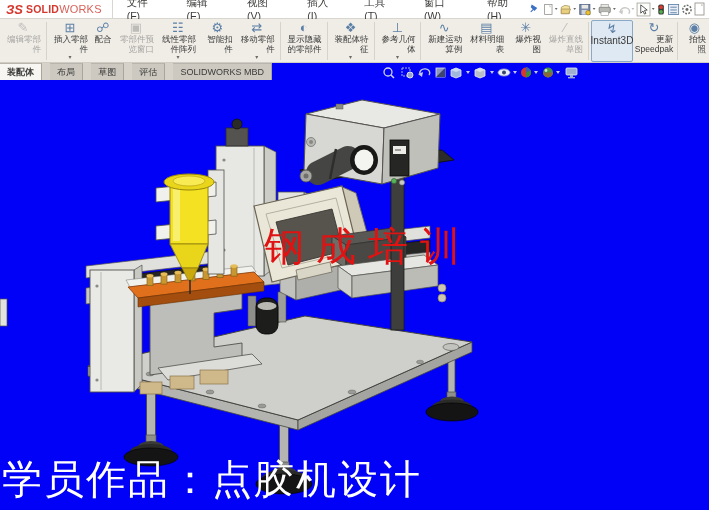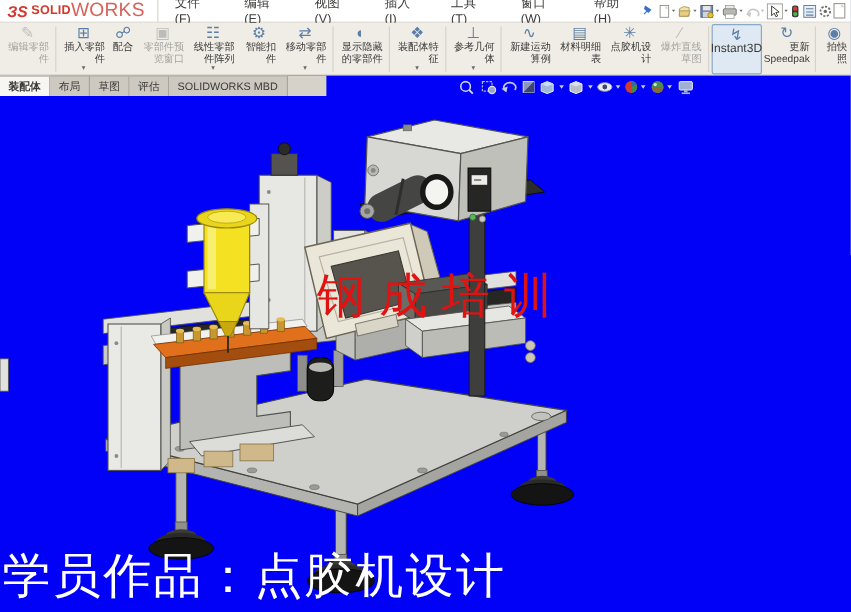--- a/index.html
+++ b/index.html
@@ -7,21 +7,21 @@
   body { font-family:"Liberation Sans", sans-serif; background:#efece6; }
   #app { position:relative; width:709px; height:510px; }
 
   
   #menubar { position:absolute; top:0; left:0; width:709px; height:19px;
     background:#ffffff; border-bottom:1px solid #d9d6cf; display:flex; align-items:center; }
   #logo { display:flex; align-items:baseline; padding:0 10px 0 6px; height:19px;
     border-right:1px solid #d9d6cf; align-items:center; }
   #logo .mark { color:#d5372c; font-weight:bold; font-style:italic; font-size:13px; margin-right:3px; }
   #logo .b1 { color:#d5372c; font-weight:bold; font-size:10.5px; letter-spacing:.2px; }
-  #logo .b2 { color:#d8625a; font-weight:normal; font-size:16px; letter-spacing:.2px; }
+  #logo .b2 { color:#d8625a; font-weight:normal; font-size:11px; letter-spacing:.2px; }
   #menus { display:flex; gap:30px; padding-left:14px; }
   #menus span { font-size:10.5px; color:#3b3b39; cursor:default; }
   #qa-icons { margin-left:10px; }
   #win-title { position:absolute; right:26px; top:0; height:19px; line-height:19px;
     font-size:10px; color:#8b8b87; white-space:nowrap; }
   #corner-doc { position:absolute; right:2px; top:2px; }
 
   
   #ribbon { position:absolute; top:19px; left:0; width:709px; height:44px;
     background:#f0ede7; border-bottom:1px solid #cfccc5; display:flex; align-items:stretch; padding:1px 0 0 2px; }
@@ -31,21 +31,21 @@
   .rbtn .rlb { font-size:8.5px; line-height:9.5px; color:#3a3a38; text-align:right; }
   .rbtn .arr { font-size:6px; line-height:6px; color:#6a6a66; }
   .rbtn.disabled { opacity:.42; filter:grayscale(1); }
   .rbtn.active { background:#dfe9f3; border:1px solid #8aa8c8; border-radius:2px; }
   .rbtn.active .rlb { font-size:10px; }
   .rsep { width:1px; background:#d6d3cc; margin:2px 2px; }
 
   
   #viewport { position:absolute; top:63px; left:0; width:709px; height:447px; background:#0101f8; }
   #tabstrip { position:absolute; top:0; left:0; width:272px; height:17px;
-    background:#d6d2ca; display:flex; align-items:flex-end; }
+    background:#d6d2ca; display:flex; align-items:flex-end;justify-content:space-between; }
   .tab { font-size:9px; color:#3a3a38; padding:2px 7px 2px 7px; background:#cdc9c1;
     border-right:1px solid #a9a59d; border-top:1px solid #b9b5ad; height:17px;
     display:flex; align-items:center; white-space:nowrap; cursor:pointer; }
   .tab.active { background:#f8f6f2; font-weight:bold; }
 
   #headsup { position:absolute; top:2px; left:380px; }
 
   #machine { position:absolute; top:21px; left:0; }
 
   #watermark { position:absolute; left:264px; top:156px; font-family:"DejaVu Serif", serif;
@@ -189,21 +189,21 @@
     <div class="rbtn">
       <span class="ric">∿</span>
       <span class="rlb">新建运动算例</span>
     </div>
     <div class="rbtn">
       <span class="ric">▤</span>
       <span class="rlb">材料明细表</span>
     </div>
     <div class="rbtn">
       <span class="ric">✳</span>
-      <span class="rlb">点胶机设计</span>
+      <span class="rlb">爆炸视图</span>
     </div>
     <div class="rbtn disabled">
       <span class="ric">∕</span>
       <span class="rlb">爆炸直线草图</span>
     </div>
     <div class="rsep"></div>
     <div class="rbtn active">
       <span class="ric">↯</span>
       <span class="rlb">Instant3D</span>
     </div>

